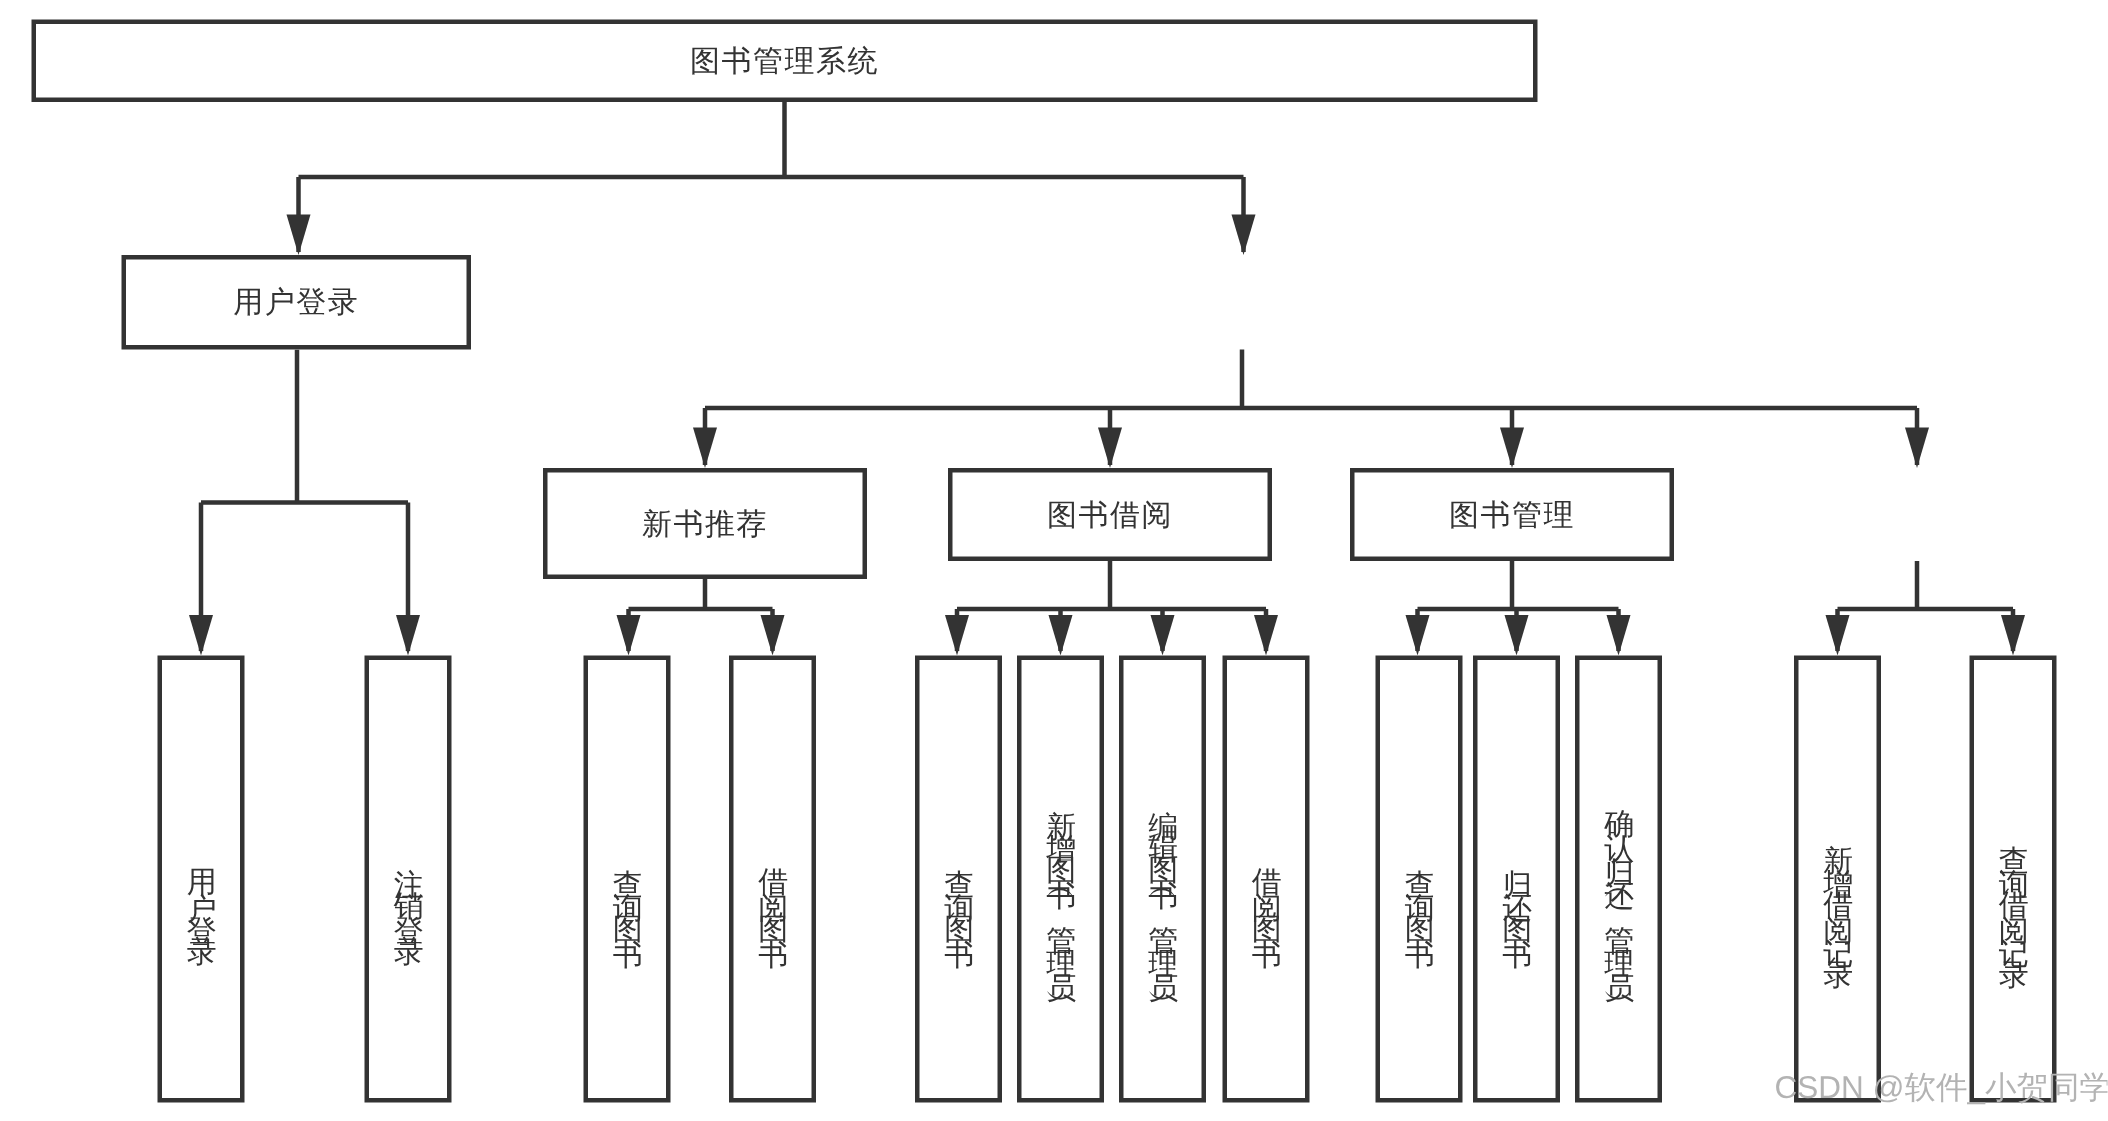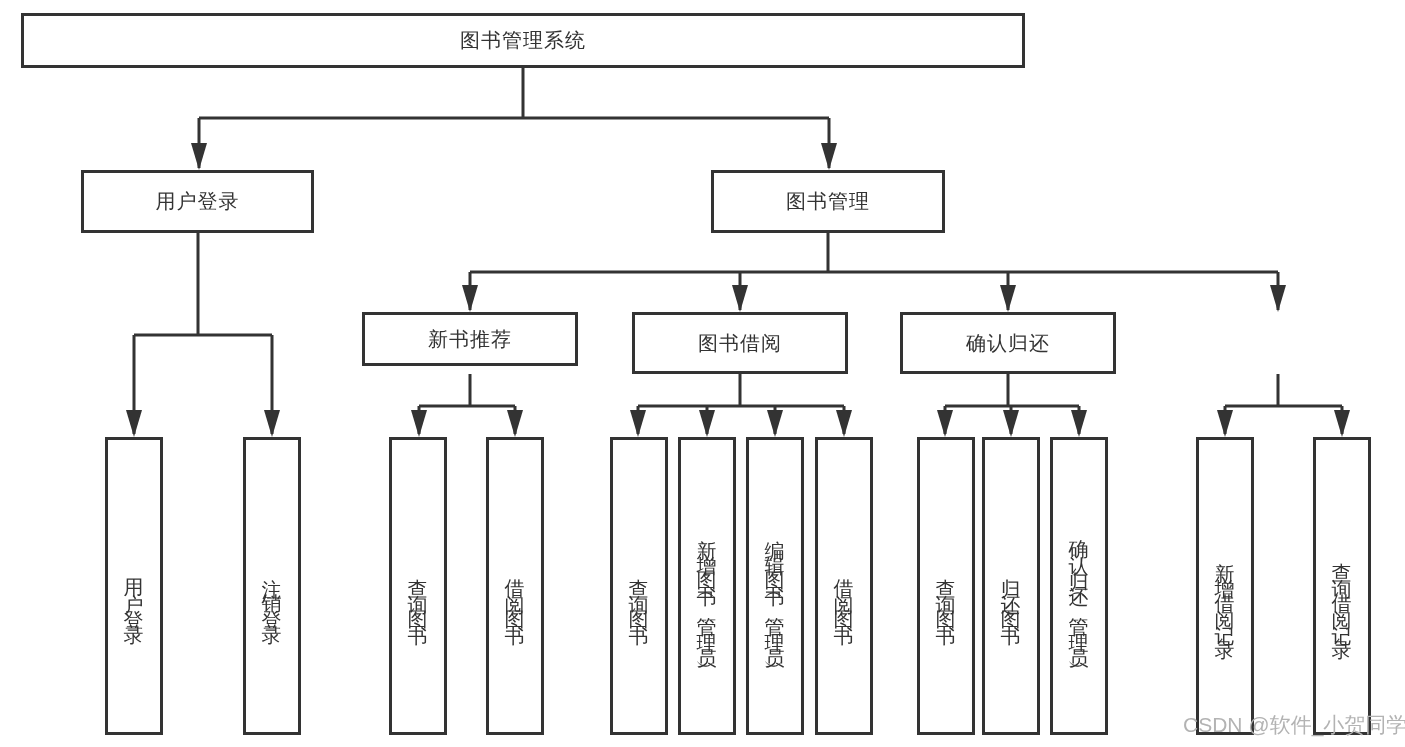--- a/index.html
+++ b/index.html
@@ -21,21 +21,21 @@
     writing-mode:vertical-rl;
     line-height:1;
     letter-spacing:0.78em;
     margin-bottom:-0.78em;
     white-space:nowrap;
   }
   
   .n-root{left:21px;top:13px;width:1004px;height:55px;}
   .n-l2a{left:81px;top:170px;width:233px;height:63px;}
   .n-l2b{left:711px;top:170px;width:234px;height:63px;}
-  .n-l3a{left:362px;top:312px;width:216px;height:54px;}
+  .n-l3a{left:362px;top:312px;width:216px;height:74px;}
   .n-l3b{left:632px;top:312px;width:216px;height:62px;text-align:right;}
   .n-l3c{left:900px;top:312px;width:216px;height:62px;}
   .n-l3d{left:1172px;top:312px;width:216px;height:62px;}
   .leaf{top:437px;width:58px;height:298px;}
   .n-g1a{left:105px;}  .n-g1b{left:243px;}
   .n-g2a{left:389px;}  .n-g2b{left:486px;}
   .n-g3a{left:610px;}  .n-g3b{left:678px;}  .n-g3c{left:746px;}  .n-g3d{left:815px;}
   .n-g4a{left:917px;}  .n-g4b{left:982px;}  .n-g4c{left:1050px;}
   .n-g5a{left:1196px;} .n-g5b{left:1313px;}
   .watermark{
@@ -81,32 +81,29 @@
     </g>
   </svg>
 
   <div class="node n-root">
     <span class="hlabel">图书管理系统</span>
   </div>
 
   <div class="node n-l2a">
     <span class="hlabel">用户登录</span>
   </div>
-  <div class="node n-l2b">
-    <span class="hlabel">图书管理</span>
-  </div>
 
   <div class="node n-l3a">
     <span class="hlabel">新书推荐</span>
   </div>
   <div class="node n-l3b">
     <span class="hlabel">图书借阅</span>
   </div>
   <div class="node n-l3c">
-    <span class="hlabel">确认归还</span>
+    <span class="hlabel">图书管理</span>
   </div>
 
   <div class="node leaf n-g1a">
     <span class="vlabel">用户登录</span>
   </div>
   <div class="node leaf n-g1b">
     <span class="vlabel">注销登录</span>
   </div>
 
   <div class="node leaf n-g2a">

